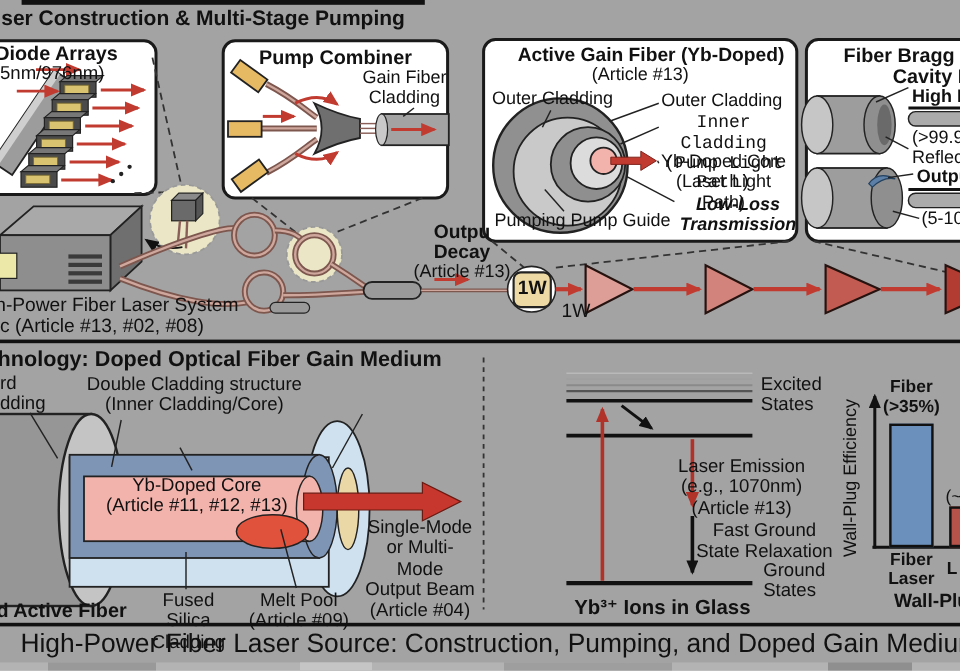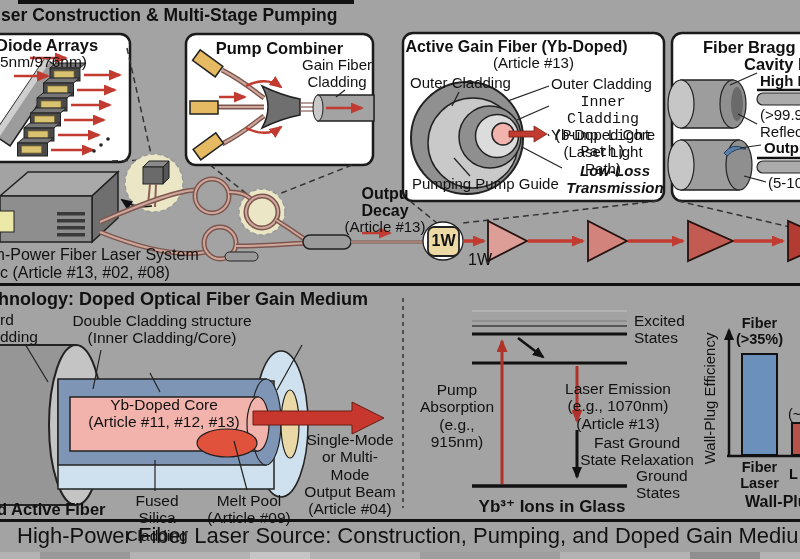--- a/index.html
+++ b/index.html
@@ -292,21 +292,21 @@
 
 <div class="t b nw" style="left:1px;top:6px;font-size:17.5px;">ser Construction &amp; Multi-Stage Pumping</div>
 
 <div class="t b nw" style="left:-4px;top:36px;font-size:16.5px;">Diode Arrays</div>
 <div class="t nw" style="left:0px;top:53px;font-size:15.5px;">5nm/976nm)</div>
 
 <div class="t b c" style="left:186px;width:187px;top:39px;font-size:16.5px;">Pump Combiner</div>
 <div class="t c" style="left:298px;width:78px;top:57px;font-size:15px;">Gain Fiber
 Cladding</div>
 
-<div class="t b c" style="left:403px;width:227px;top:38px;font-size:16px;">Active Gain Fiber (Yb-Doped)</div>
+<div class="t b c" style="left:403px;width:227px;top:38px;font-size:16px;padding-left:26px;">Active Gain Fiber (Yb-Doped)</div>
 <div class="t c" style="left:403px;width:261px;top:55px;font-size:15px;">(Article #13)</div>
 <div class="t nw" style="left:410px;top:75px;font-size:15px;">Outer Cladding</div>
 <div class="t nw" style="left:551px;top:76px;font-size:15px;">Outer Cladding</div>
 <div class="t c" style="left:546px;width:114px;top:95px;font-size:15px;font-family:Liberation Mono, monospace;">Inner Cladding
 (Pump Light Path)</div>
 <div class="t c" style="left:546px;width:114px;top:127px;font-size:15px;">Yb-Doped Core
 (Laser Light Path)</div>
 <div class="t b c" style="left:564px;width:102px;top:163px;font-size:15px;font-style:italic;">Low-Loss
 Transmission</div>
 <div class="t nw" style="left:412px;top:176px;font-size:15px;">Pumping Pump Guide</div>
@@ -342,23 +342,20 @@
 <div class="t c" style="left:203px;width:92px;top:492px;font-size:15.5px;">Melt Pool
 (Article #09)</div>
 <div class="t c" style="left:303px;width:94px;top:431px;font-size:15.5px;">Single-Mode
 or Multi-Mode
 Output Beam
 (Article #04)</div>
 <div class="t b nw" style="left:-3px;top:500px;font-size:16.5px;">d Active Fiber</div>
 
 <div class="t" style="left:634px;top:312px;font-size:15.5px;">Excited
 States</div>
-<div class="t c" style="left:412px;width:90px;top:381px;font-size:15.5px;">Pump
-Absorption
-(e.g., 915nm)</div>
 <div class="t c" style="left:548px;width:140px;top:380px;font-size:15.5px;">Laser Emission
 (e.g., 1070nm)
 (Article #13)</div>
 <div class="t c" style="left:576px;width:122px;top:434px;font-size:15.5px;">Fast Ground
 State Relaxation</div>
 <div class="t" style="left:636px;top:467px;font-size:15.5px;">Ground
 States</div>
 <div class="t b c nw" style="left:478px;width:148px;top:497px;font-size:17px;">Yb³⁺ Ions in Glass</div>
 
 <div class="t b c" style="left:733px;width:53px;top:315px;font-size:14.5px;">Fiber

